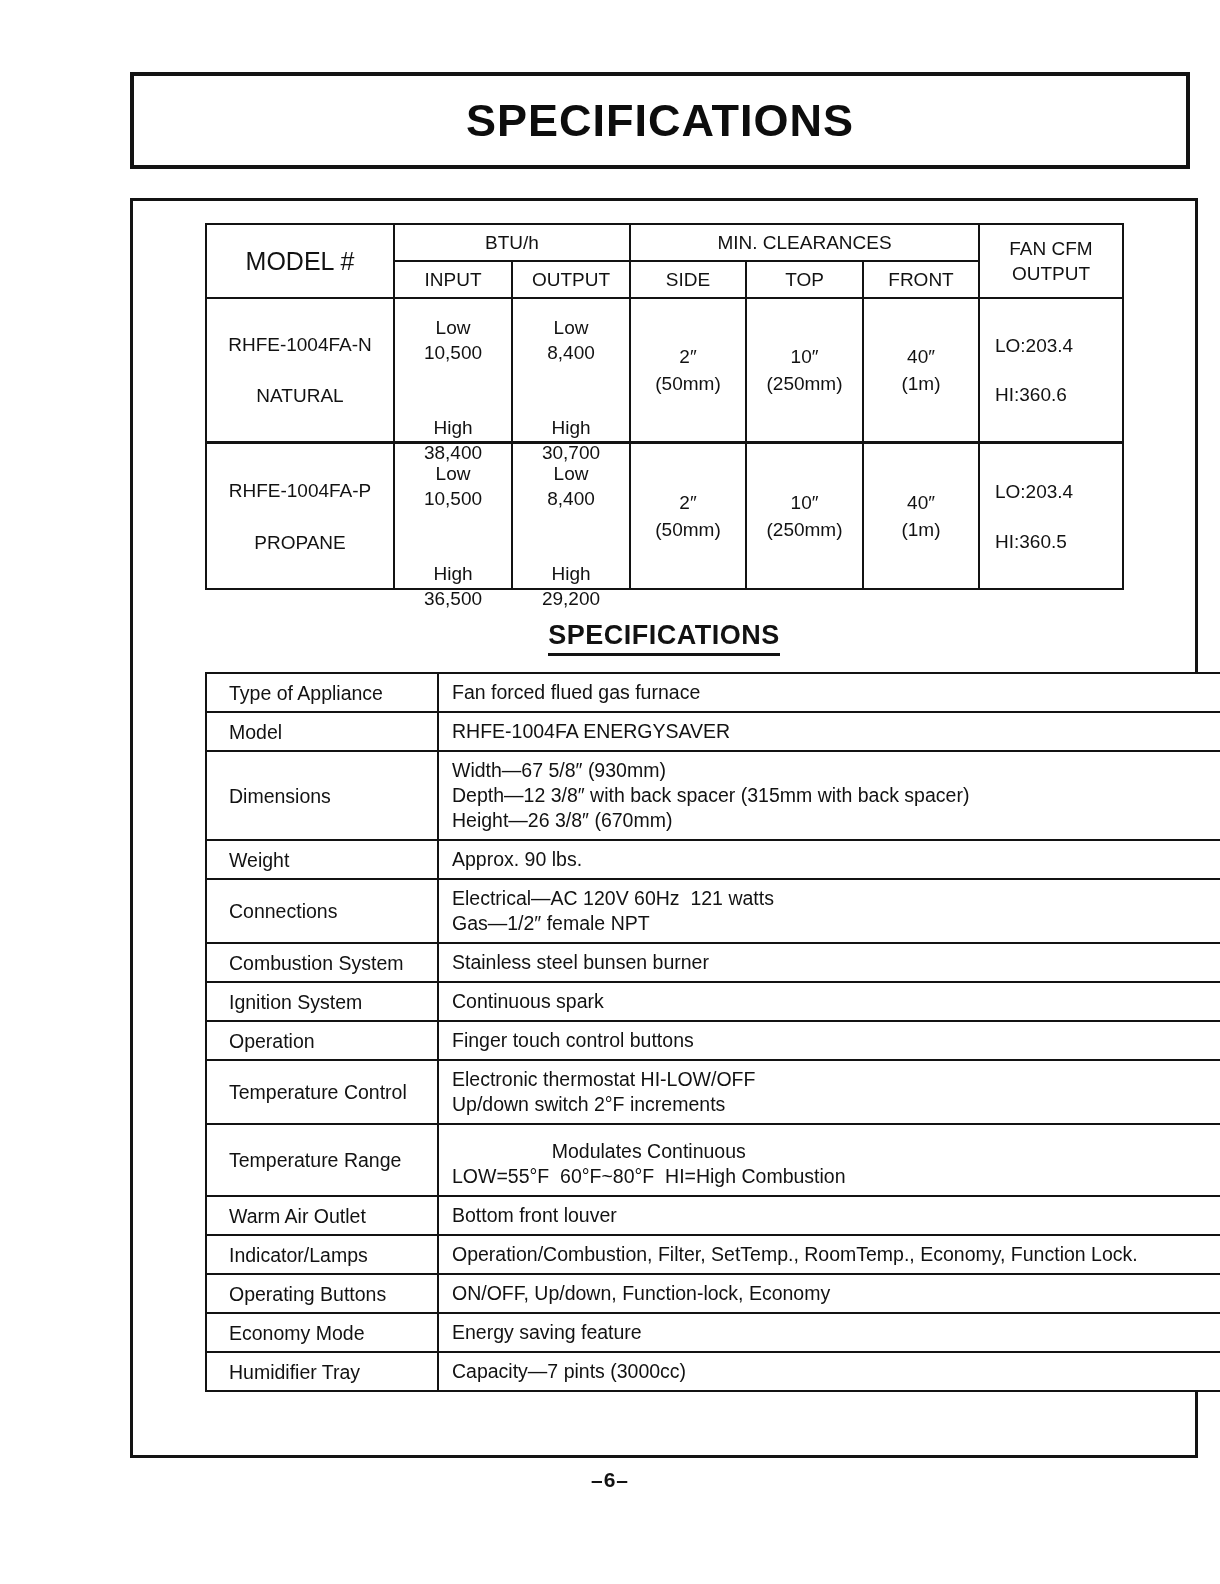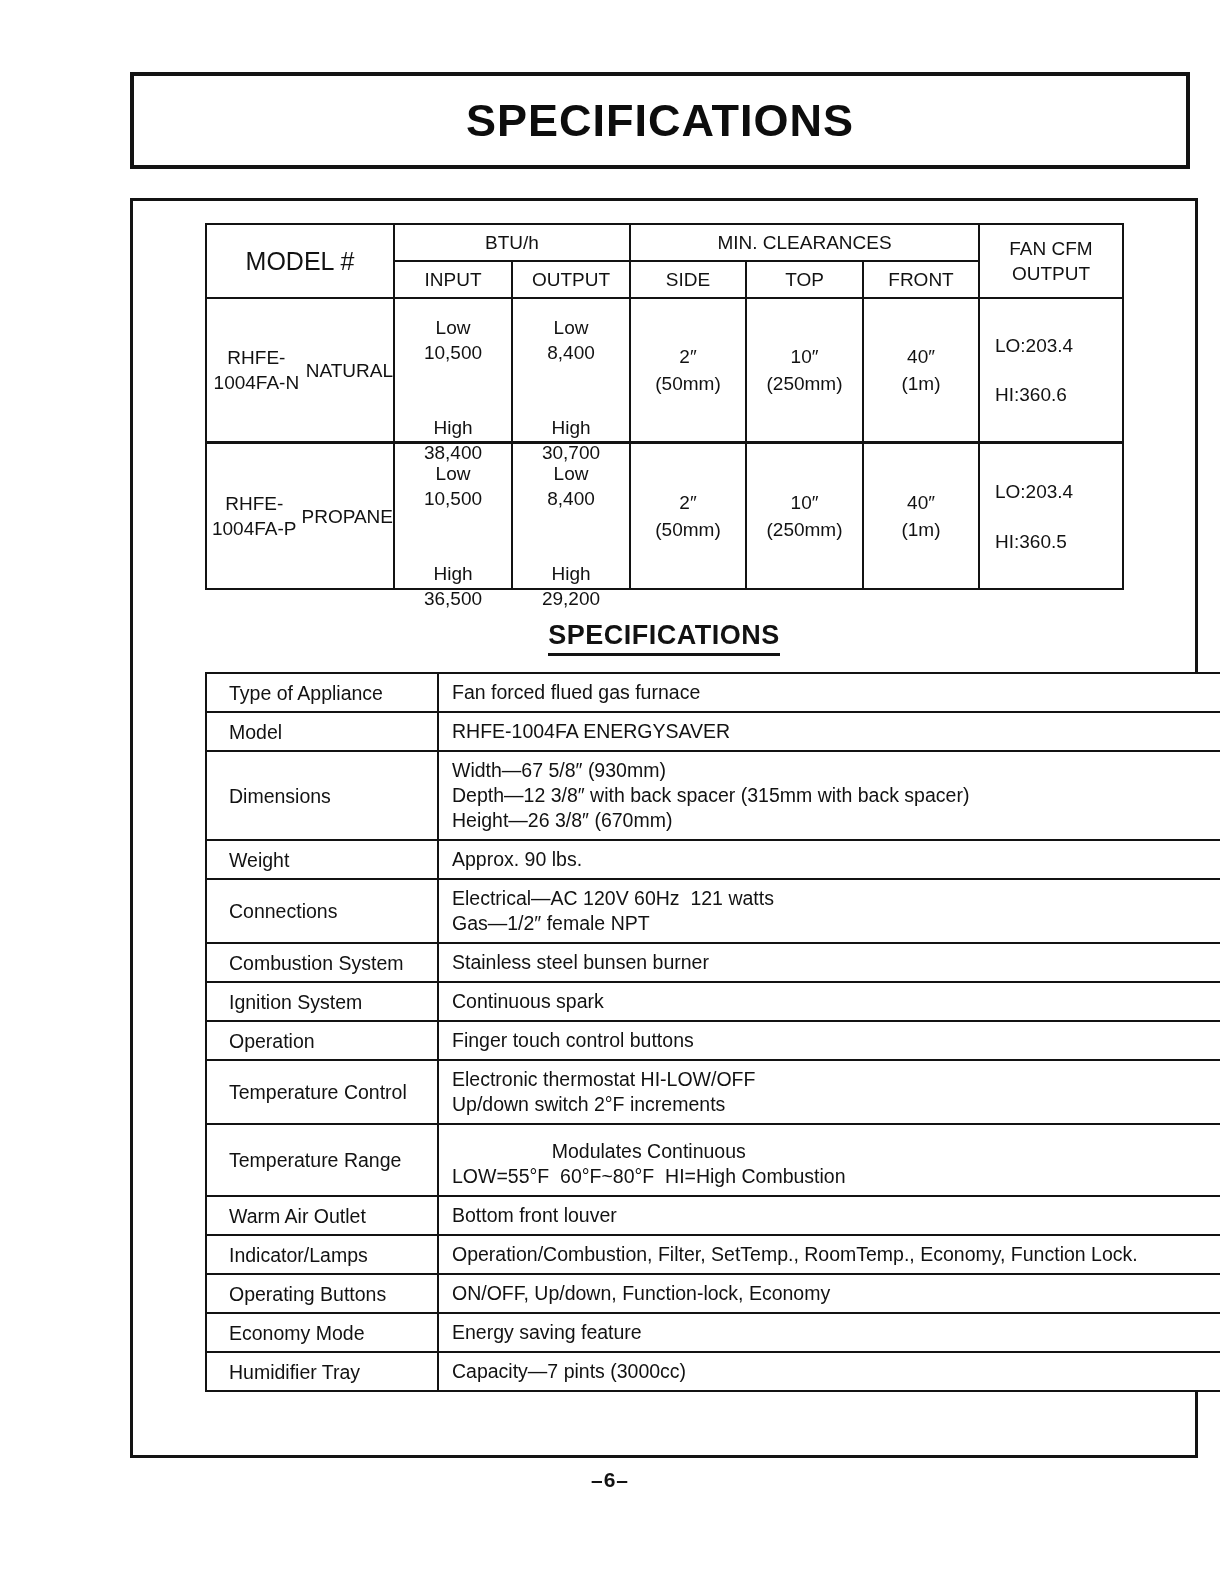--- a/index.html
+++ b/index.html
@@ -43,21 +43,21 @@
   }
   .mcell.lastcol { border-right:none; }
   .mcell.boldbot { border-bottom:3px solid #131313; }
   .mcell.nobot   { border-bottom:none; }
 
   .model-head { grid-column:1; grid-row:1 / 3; font-size:25px; }
   .btuh-head  { grid-column:2 / 4; grid-row:1; }
   .clr-head   { grid-column:4 / 7; grid-row:1; }
   .fan-head   { grid-column:7; grid-row:1 / 3; flex-direction:column; }
 
-  .model-cell { justify-content:space-around; padding:20px 0; }
+  .model-cell { flex-direction:column; justify-content:space-around; padding:20px 0; }
   .num-cell   { flex-direction:column; gap:10px; }
   .num-cell .grp { line-height:25px;margin-top:40px; }
   .clr-cell   { flex-direction:column; line-height:27px; }
   .fan-cell   { flex-direction:column; align-items:flex-start;
                 justify-content:space-around; padding:22px 12px 22px 15px; text-align:left; }
 
   
   .spec-heading-wrap {
     position:absolute; left:0; top:419px; width:100%; text-align:center;
   }

